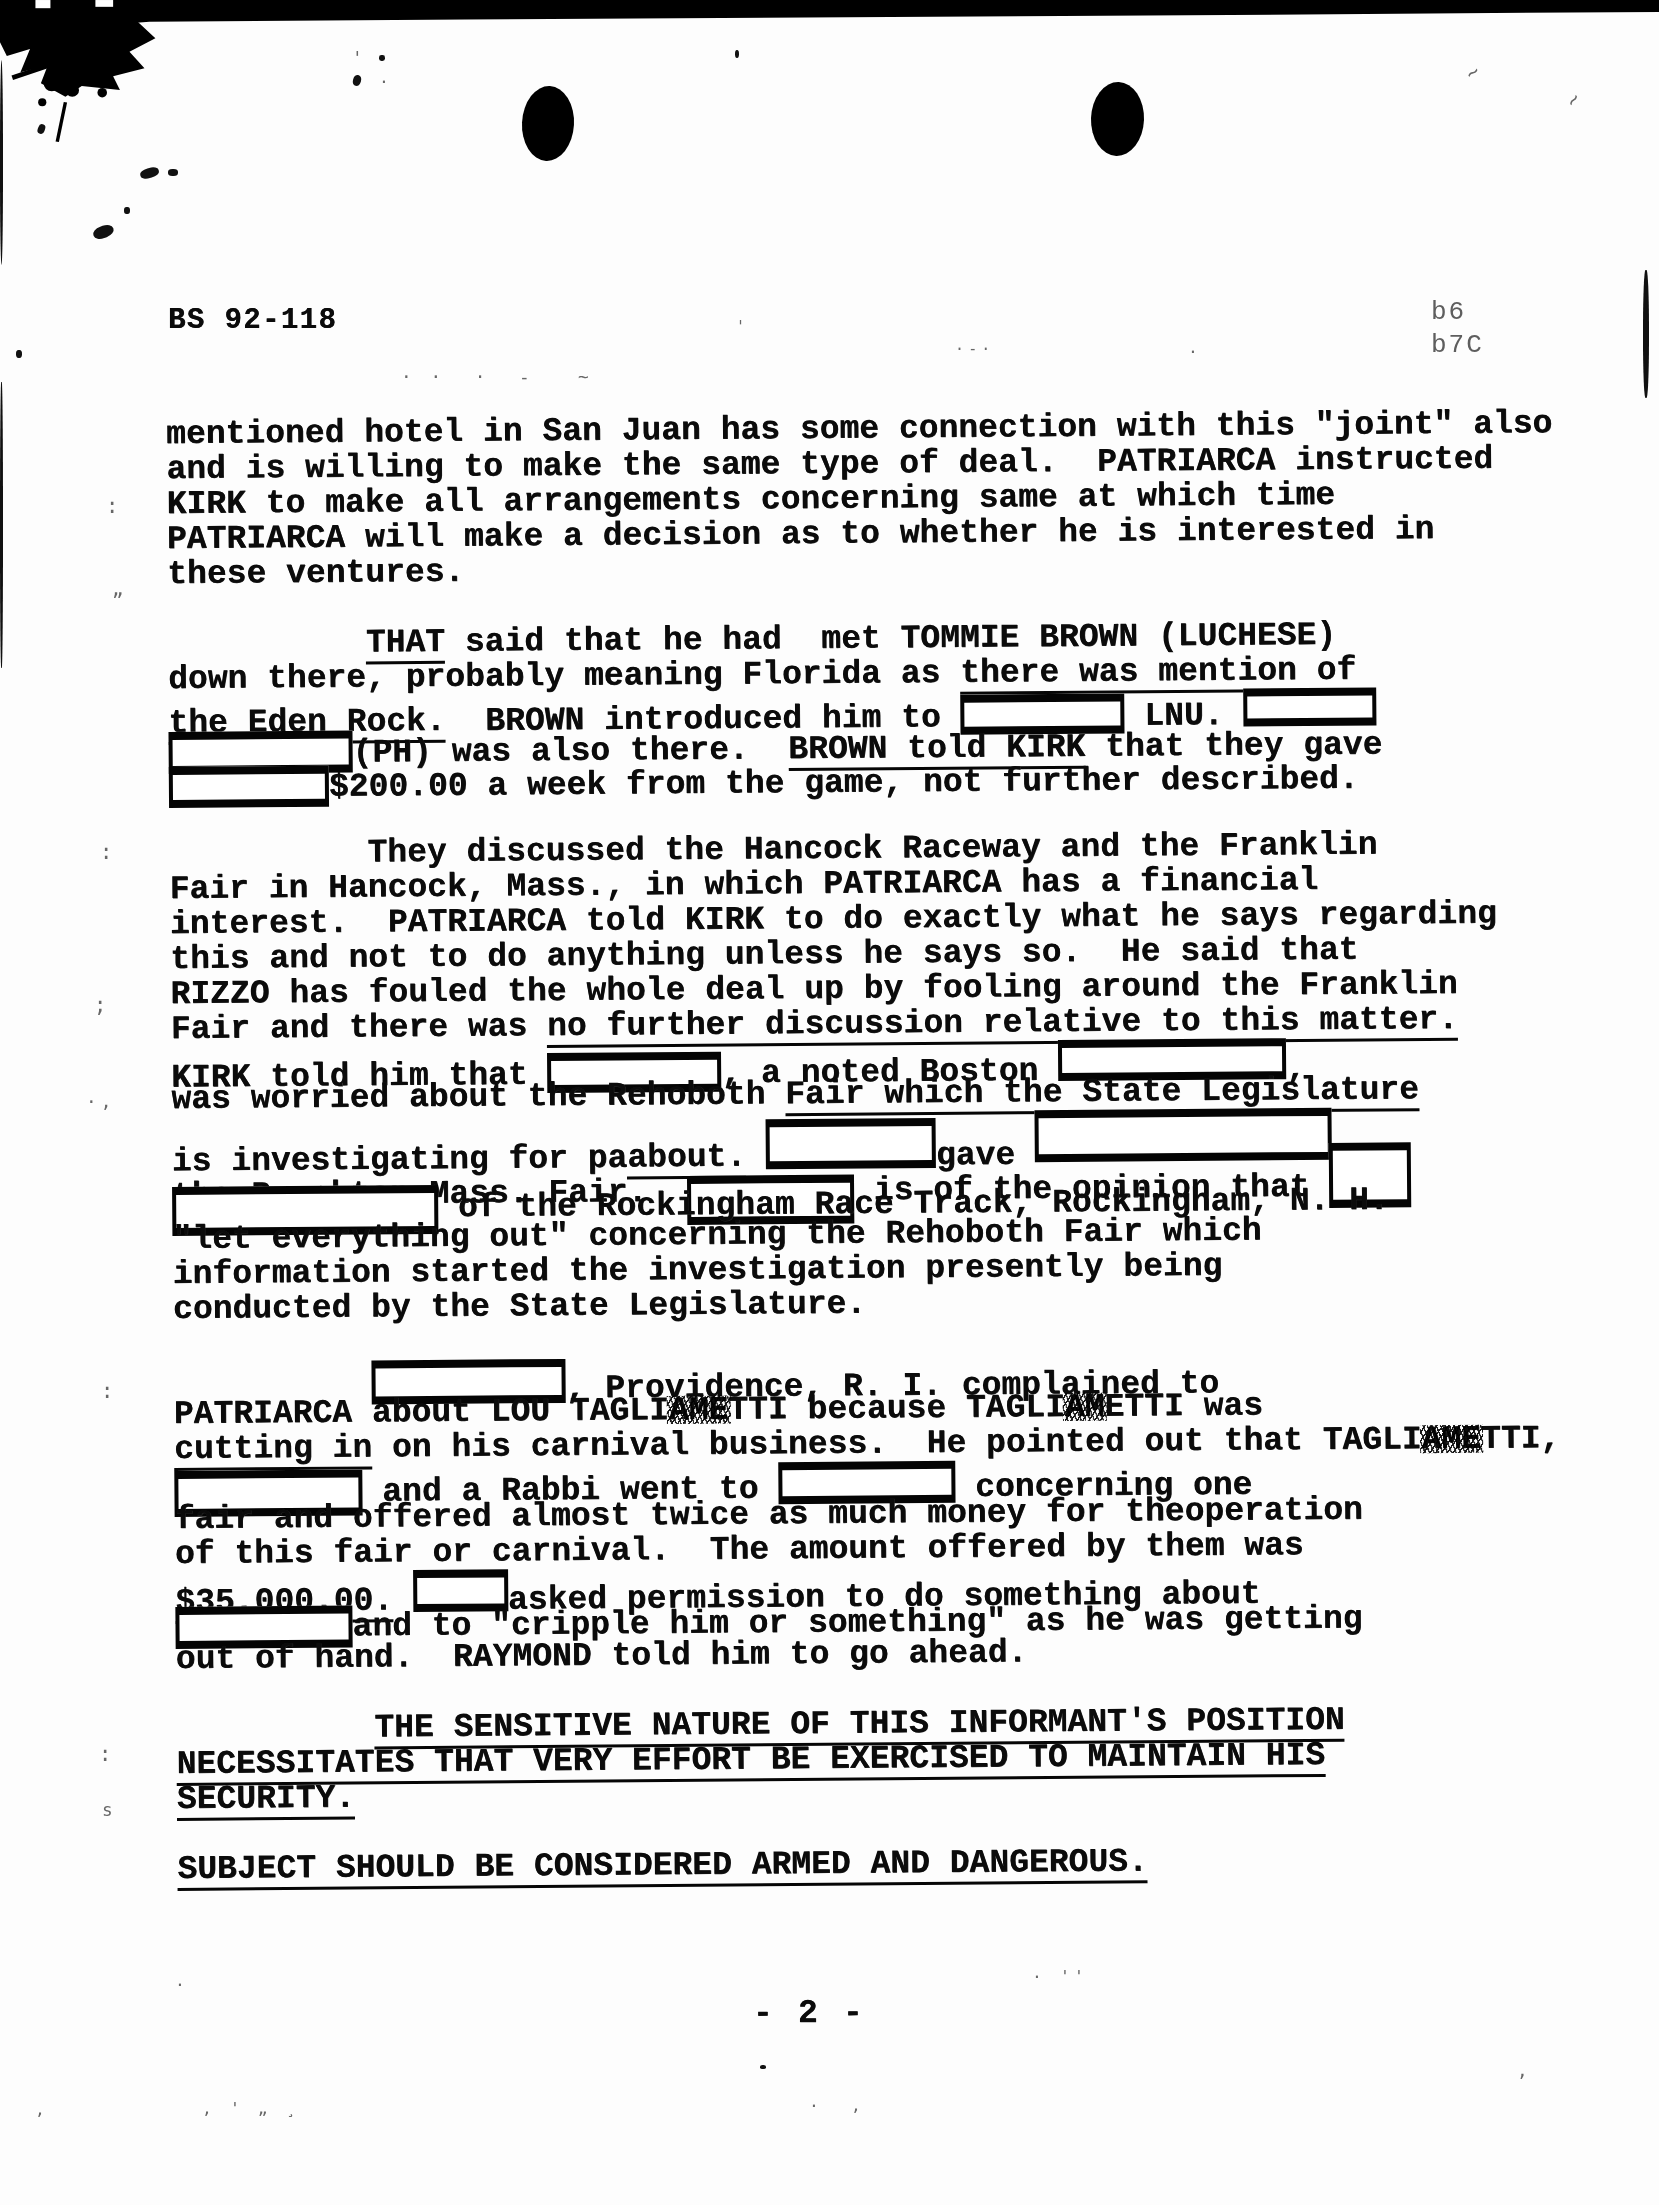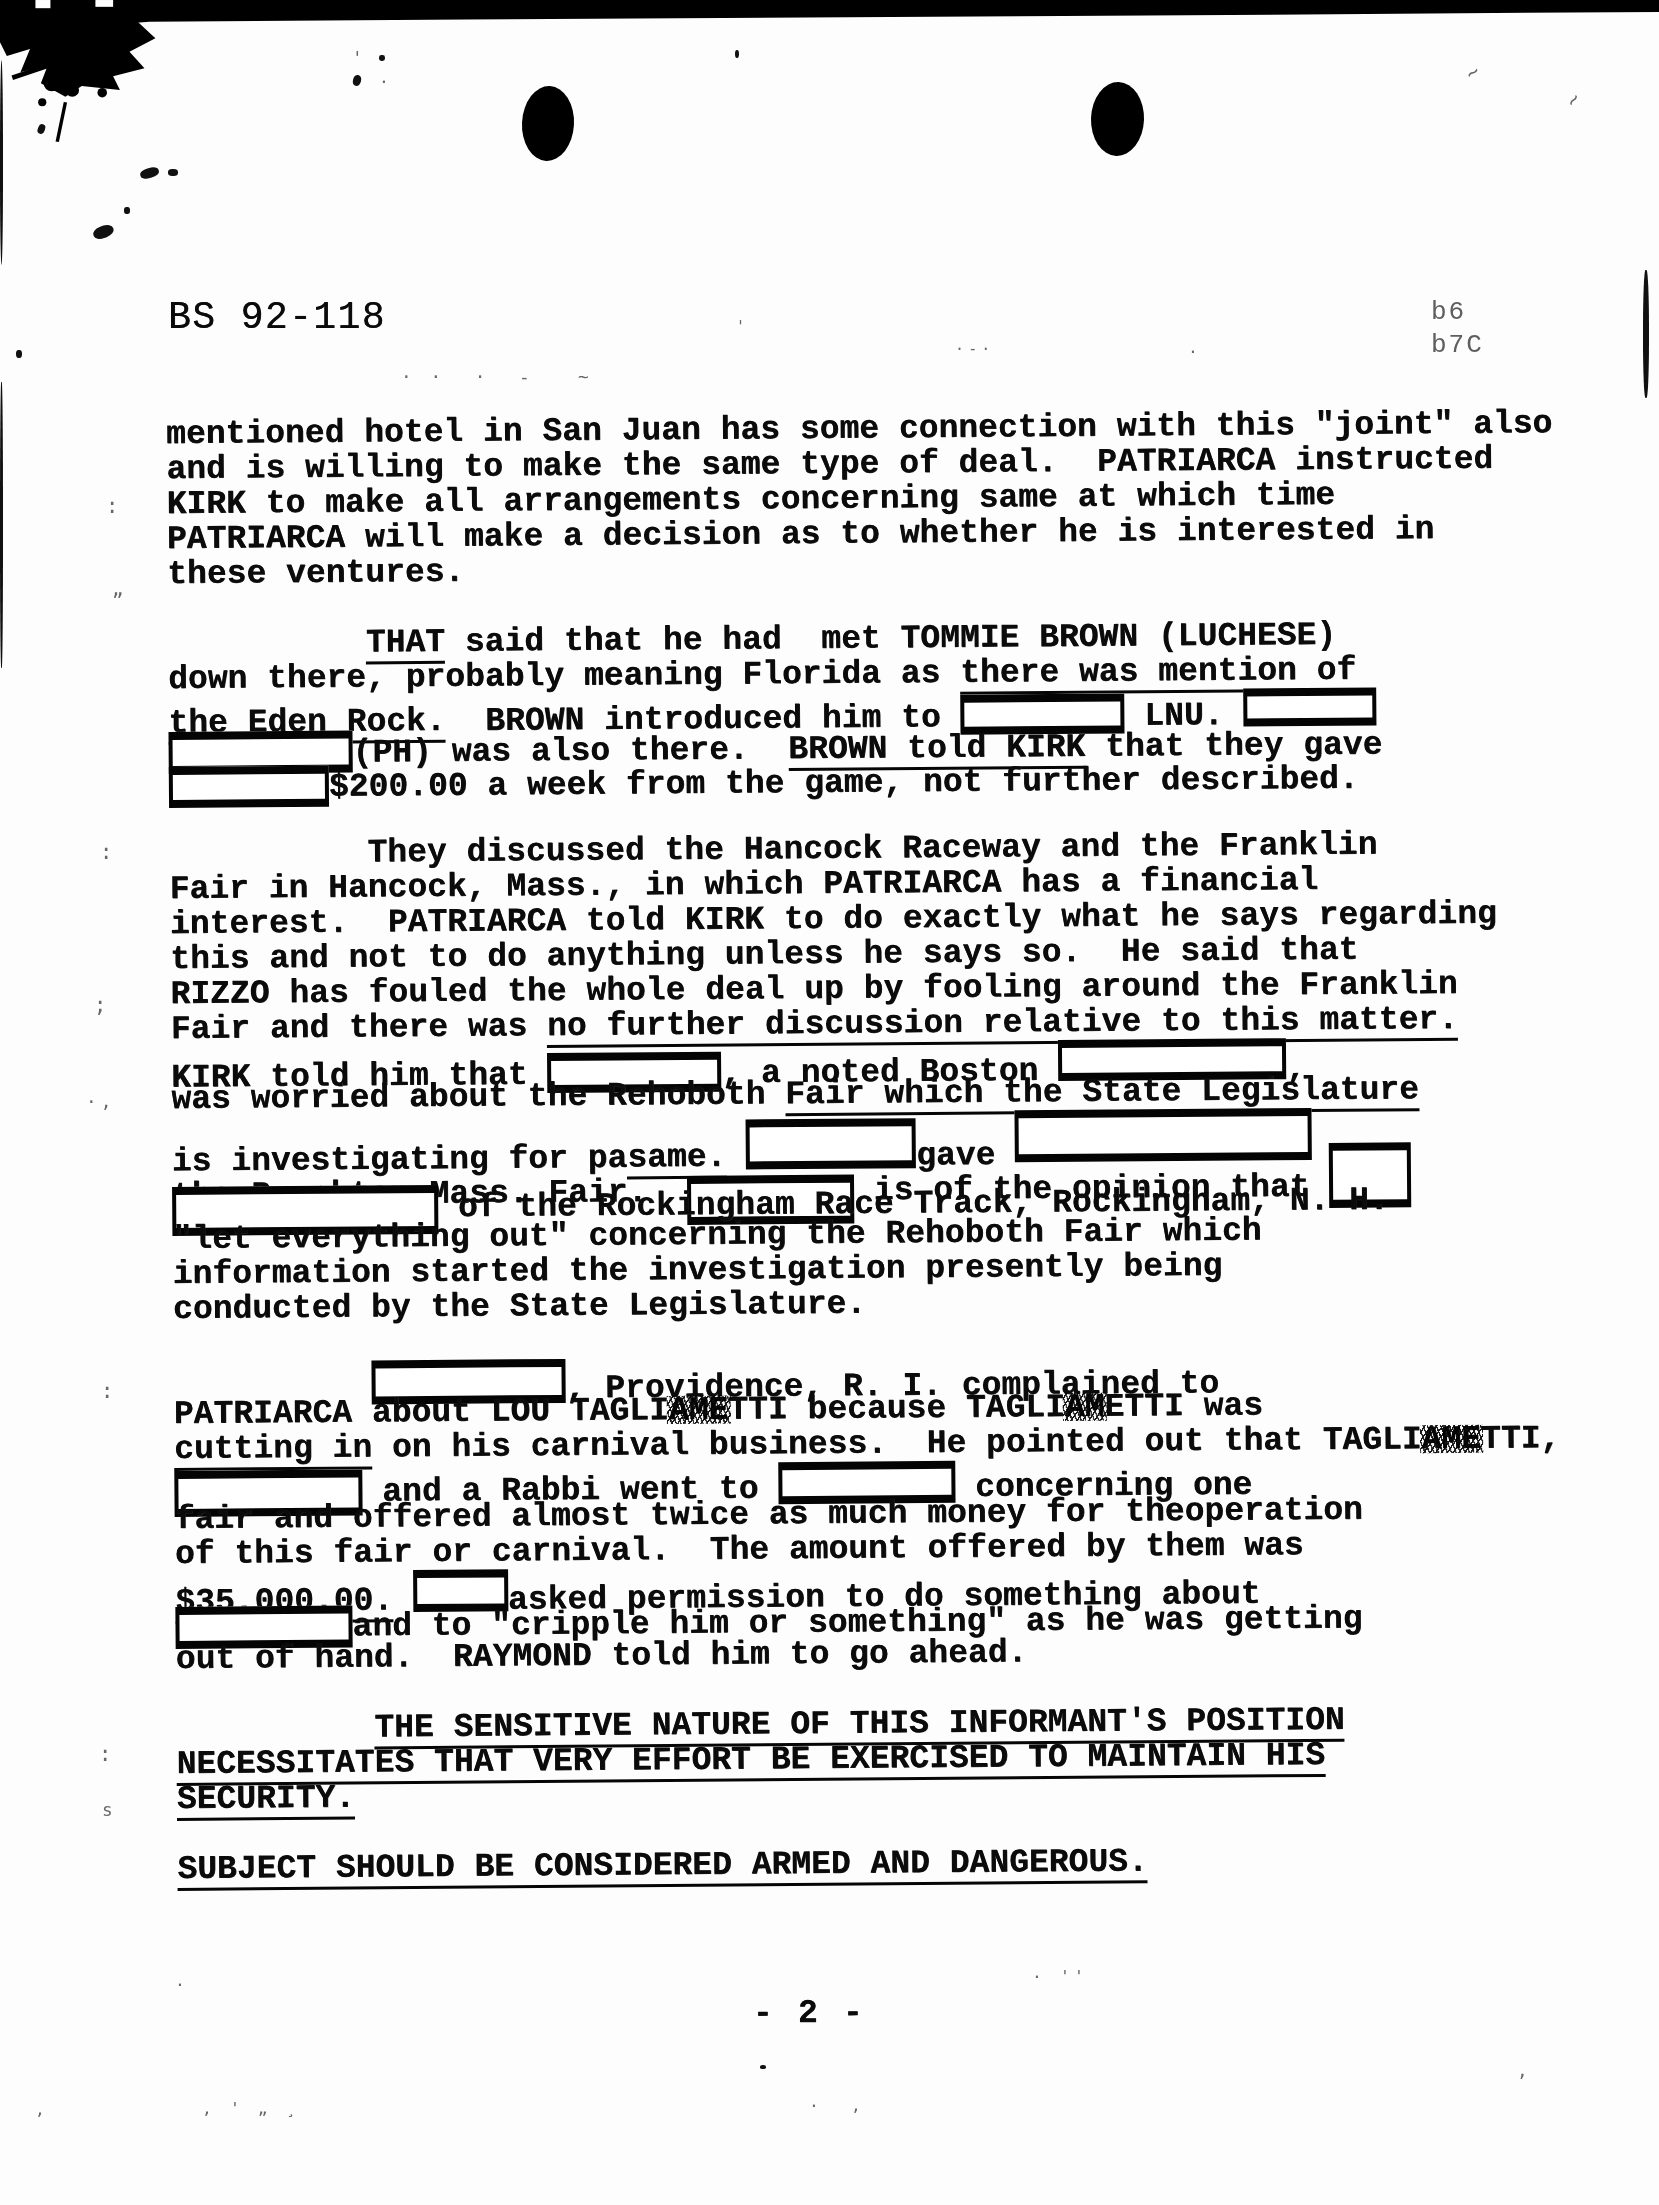--- a/index.html
+++ b/index.html
@@ -15,21 +15,21 @@
   }
   .corner-svg{position:absolute;left:0;top:0;}
   .punch{position:absolute;background:#000;border-radius:50%;}
   .punch.left{left:522px;top:86px;width:52px;height:75px;transform:rotate(3deg);}
   .punch.right{left:1091px;top:82px;width:53px;height:74px;transform:rotate(2deg);}
   .spot{position:absolute;background:#111;border-radius:45%;}
   .mark{position:absolute;color:#4d4d4d;opacity:.85;letter-spacing:4.1px;white-space:pre;
         font-family:"DejaVu Sans Mono",monospace;}
   
   .case-no{
-    position:absolute;left:168px;top:296px;font-size:38px;font-weight:400;
+    position:absolute;left:168px;top:304px;font-size:29px;font-weight:700;
     letter-spacing:1.4px;text-shadow:0.4px 0.4px 0 #222;
   }
   .stamps{position:absolute;left:1431px;top:296px;font-size:26px;color:#5e5e5e;
           font-weight:400;line-height:33px;letter-spacing:2px;}
   #doc{
     position:absolute;left:166px;top:417px;width:1446px;
     font-size:33px;font-weight:700;line-height:35px;
     text-shadow:0.4px 0.4px 0 #2a2a2a;
     transform:rotate(-0.45deg);transform-origin:0 0;
   }
@@ -96,21 +96,21 @@
     </div>
     <div class="para">
       <div class="line"><span class="run">          They discussed the Hancock Raceway and the Franklin</span></div>
       <div class="line"><span class="run">Fair in Hancock, Mass., in which PATRIARCA has a financial</span></div>
       <div class="line"><span class="run">interest.  PATRIARCA told KIRK to do exactly what he says regarding</span></div>
       <div class="line"><span class="run">this and not to do anything unless he says so.  He said that</span></div>
       <div class="line"><span class="run">RIZZO has fouled the whole deal up by fooling around the Franklin</span></div>
       <div class="line"><span class="run">Fair and there was </span><span class="u">no further discussion relative to this matter.</span></div>
       <div class="line"><span class="run">KIRK told him that </span><span class="redact" style="width: 174px; height: 40px; vertical-align: -9.5px;"></span><span class="run">, a noted Boston </span><span class="redact" style="width: 228px; height: 41px; vertical-align: -1.4px;"></span><span class="run">,</span></div>
       <div class="line"><span class="run">was worried about the Rehoboth </span><span class="u">Fair which the</span><span class="run"> </span><span class="u">State Legislature</span></div>
-      <div class="line"><span class="run">is investigating for pa</span><span class="u">same.</span><span class="run"> </span><span class="redact" style="width: 170px; height: 50px; vertical-align: -4.1px;"></span><span class="run">gave </span><span class="redact" style="width: 297px; height: 52px; vertical-align: 1.4px;"></span></div>
+      <div class="line"><span class="run">is investigating for pa</span><span class="u">about.</span><span class="run"> </span><span class="redact" style="width: 170px; height: 50px; vertical-align: -4.1px;"></span><span class="run">gave </span><span class="redact" style="width: 297px; height: 52px; vertical-align: 1.4px;"></span></div>
       <div class="line"><span class="run">the Brockton Mass. Fair.  </span><span class="redact" style="width: 167px; height: 49px; vertical-align: -24.5px;"></span><span class="run"> is of the opinion that </span><span class="redact" style="width: 82px; height: 65px; vertical-align: -12.3px;"></span></div>
       <div class="line"><span class="redact" style="width: 266px; height: 49px; vertical-align: -17.7px;"></span><span class="run"> of the Rockingham Race Track, Rockingham, N. H.</span></div>
       <div class="line"><span class="run">"let everything out" concerning the Rehoboth Fair which</span></div>
       <div class="line"><span class="run">information started the investigation presently being</span></div>
       <div class="line"><span class="run">conducted by the State Legislature.</span></div>
     </div>
     <div class="para">
       <div class="line"><span class="run">          </span><span class="redact" style="width: 194px; height: 44px; vertical-align: -5.5px;"></span><span class="run">, Providence, R. I. complained to</span></div>
       <div class="line"><span class="run">PATRIARCA about LOU TAGLI</span><span class="scribble">AME</span><span class="run">TTI because TAGLI</span><span class="scribble">AM</span><span class="run">ETTI was</span></div>
       <div class="line"><span class="u">cutting in</span><span class="run"> on his carnival business.  He pointed out that TAGLI</span><span class="scribble">AME</span><span class="run">TTI,</span></div>

